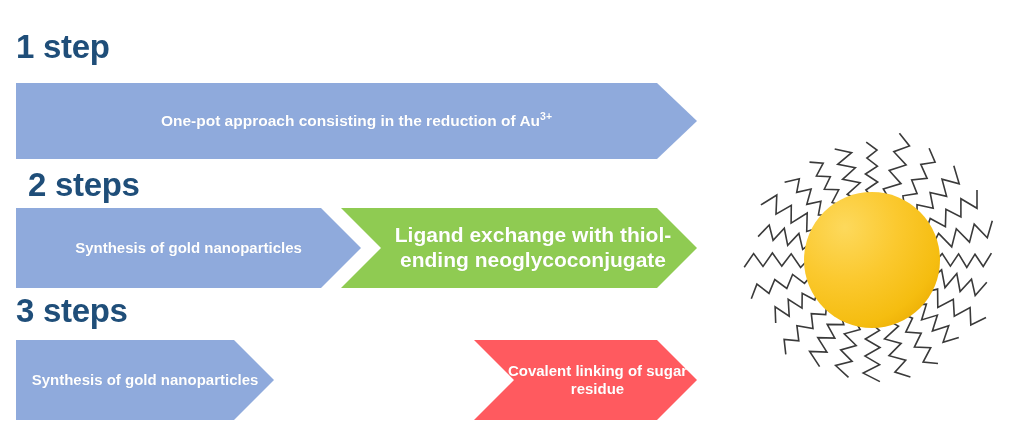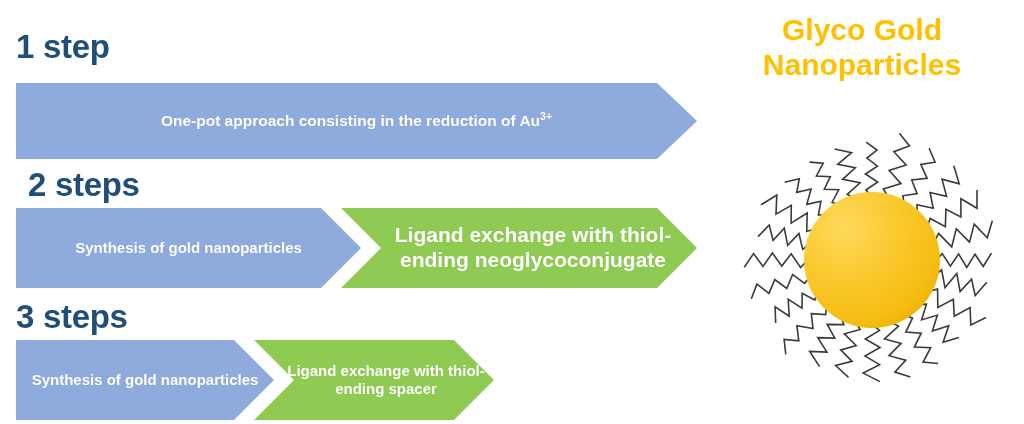--- a/index.html
+++ b/index.html
@@ -113,35 +113,31 @@
 
   <div class="arrow-row" style="top:208px; height:80px; left:0; width:700px;">
     <div class="arrow shape-arrow fill-blue border-blue" style="left:16px; width:345px; height:80px; font-size:15px;">
       <span class="arrow-label">Synthesis of gold nanoparticles</span>
     </div>
     <div class="arrow shape-chevron fill-green border-green" style="left:341px; width:356px; height:80px; font-size:21px;">
       <span class="arrow-label" style="padding-left:34px;">Ligand exchange with thiol-ending neoglycoconjugate</span>
     </div>
   </div>
 
-  <div class="step-heading" style="left:16px; top:300px;">3 steps</div>
+  <div class="step-heading" style="left:16px; top:294px;">3 steps</div>
 
   <div class="arrow-row" style="top:340px; height:80px; left:0; width:700px;">
     <div class="arrow shape-arrow fill-blue border-blue" style="left:16px; width:258px; height:80px; font-size:15px;">
       <span class="arrow-label">Synthesis of gold nanoparticles</span>
     </div>
-    <div class="arrow shape-chevron fill-green border-green" style="left:254px; width:240px; height:80px; font-size:15px;">
-      <span class="arrow-label" style="padding-left:30px;">Ligand exchange with thiol-ending spacer</span>
+    <div class="arrow shape-chevron fill-red border-red" style="left:474px; width:223px; height:80px; font-size:15px;">
+      <span class="arrow-label" style="padding-left:30px;">Covalent linking of sugar residue</span>
     </div>
   </div>
 
-  <div id="title">
-    <div>Glyco Gold</div>
-    <div>Nanoparticles</div>
-  </div>
 
   <div id="nanoparticle">
     <svg width="324" height="324" viewBox="0 0 324 324">
       <defs>
         <radialGradient id="goldGrad" cx="30%" cy="26%" r="92%">
           <stop offset="0%" stop-color="#FDD95C"></stop>
           <stop offset="42%" stop-color="#FBC92F"></stop>
           <stop offset="78%" stop-color="#F5BD10"></stop>
           <stop offset="100%" stop-color="#E9A800"></stop>
         </radialGradient>

